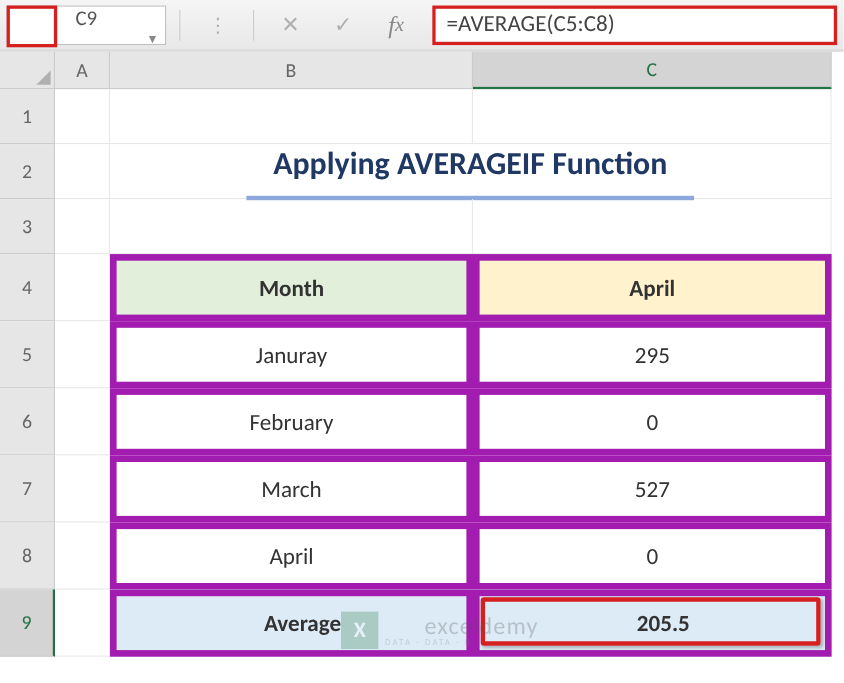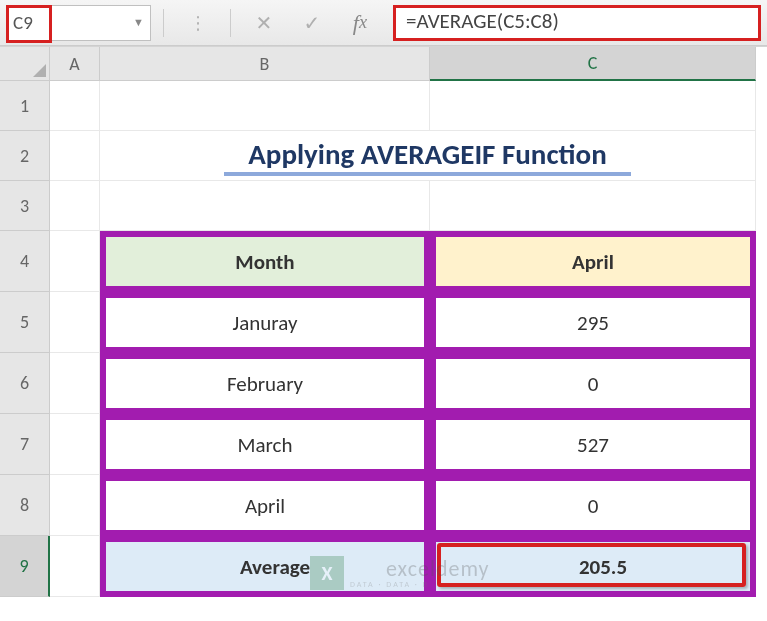--- a/index.html
+++ b/index.html
@@ -24,20 +24,21 @@
     width: 145px;
     height: 36px;
     background: #fff;
     border: 1px solid #c0c0c0;
     display: flex;
     align-items: center;
     padding: 0 6px;
     font-size: 19px;
     color: #555;
     position: relative;
+    flex-direction: column;
   }
   .name-box-highlight {
     position: absolute;
     top: -1px; left: -1px;
     width: 46px; height: 38px;
     border: 3px solid #d62020;
     pointer-events: none;
   }
   .name-dropdown {
     margin-left: auto;
@@ -110,21 +111,21 @@
     grid-row: 3;
     display: flex;
     align-items: center;
     justify-content: center;
   }
   .title-text {
     font-size: 29px;
     font-weight: bold;
     color: #1f3864;
     border-bottom: 4px solid #8da9db;
-    padding: 0 24px 0;
+    padding: 0 24px 12px;
   }
   
   .dtable {
     border: 6px solid #a21caf;
     display: flex;
     align-items: center;
     justify-content: center;
     font-size: 21px;
     color: #333;
   }

